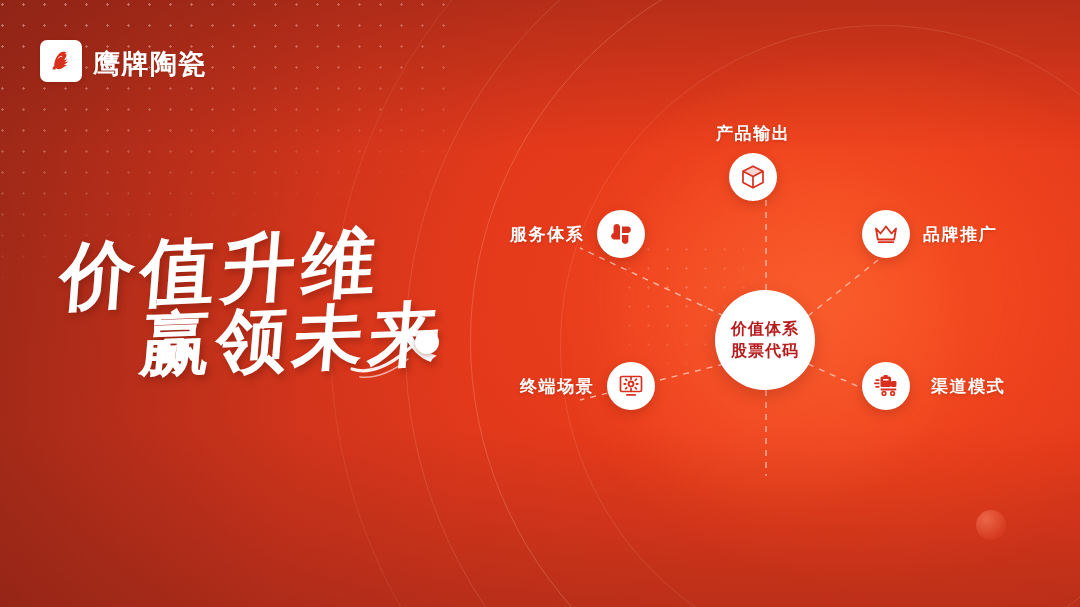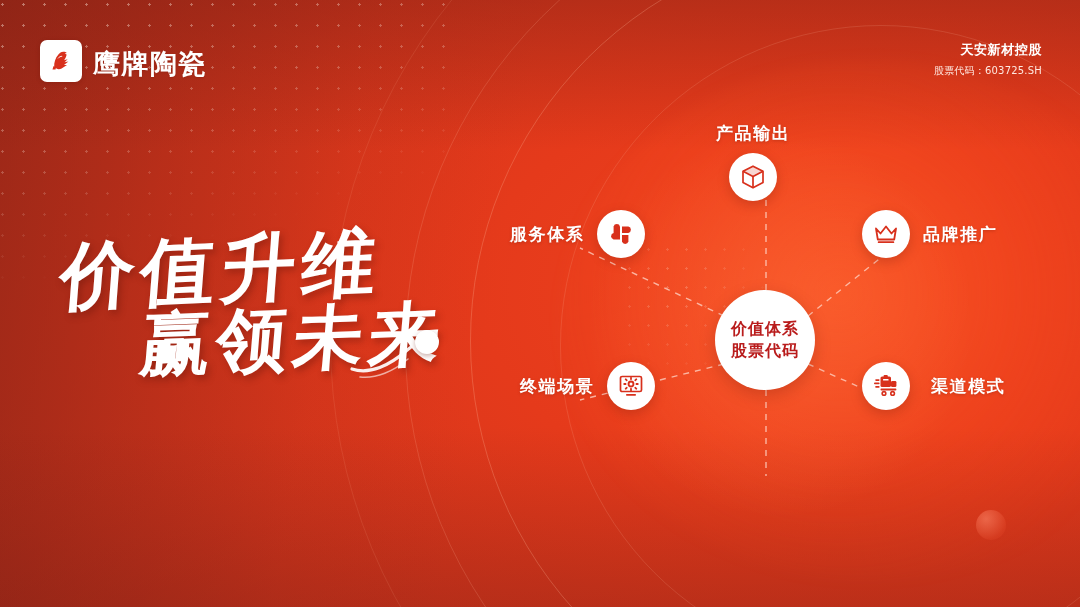--- a/index.html
+++ b/index.html
@@ -167,24 +167,20 @@
                  C18.6 5.65 19.9 6.1 20.8 7.0 L18.6 7.6 L20.6 8.5
                  C20.3 10.6 19.4 12.6 18.0 14.3 L21.6 13.2 L18.6 16.2
                  L22.4 15.6 L18.0 19.0 L21.0 19.1 L15.6 22.4
                  C13.3 23.8 10.6 23.6 8.2 20.6 Z" fill="#d8301c"></path>
         <path d="M12.0 12.4 C13.0 11.0 14.6 10.2 16.2 10.3" stroke="#ffffff" stroke-width="1" fill="none" opacity=".85"></path>
       </svg>
     </div>
     <div class="logo-text">鹰牌陶瓷</div>
   </div>
 
-  <div class="corp">
-    <div class="corp-name">天安新材控股</div>
-    <div class="corp-code">股票代码：603725.SH</div>
-  </div>
 
   <div class="headline">
     <svg class="hl-svg" width="430" height="180" aria-hidden="true">
       <path d="M2 74 C 40 52, 96 44, 150 42" stroke="rgba(255,255,255,.85)" stroke-width="5" fill="none" stroke-linecap="round" opacity=".0"></path>
     </svg>
     <div class="hl-l1">价值升维</div>
     <div class="hl-l2">赢领未来</div>
   </div>
   <svg class="hl-tail" width="110" height="60" aria-hidden="true">
     <path d="M2 44 C 20 50, 40 40, 56 26 C 64 19, 72 14, 80 14" stroke="#ffffff" stroke-width="3.2" fill="none" stroke-linecap="round" opacity=".92"></path>

